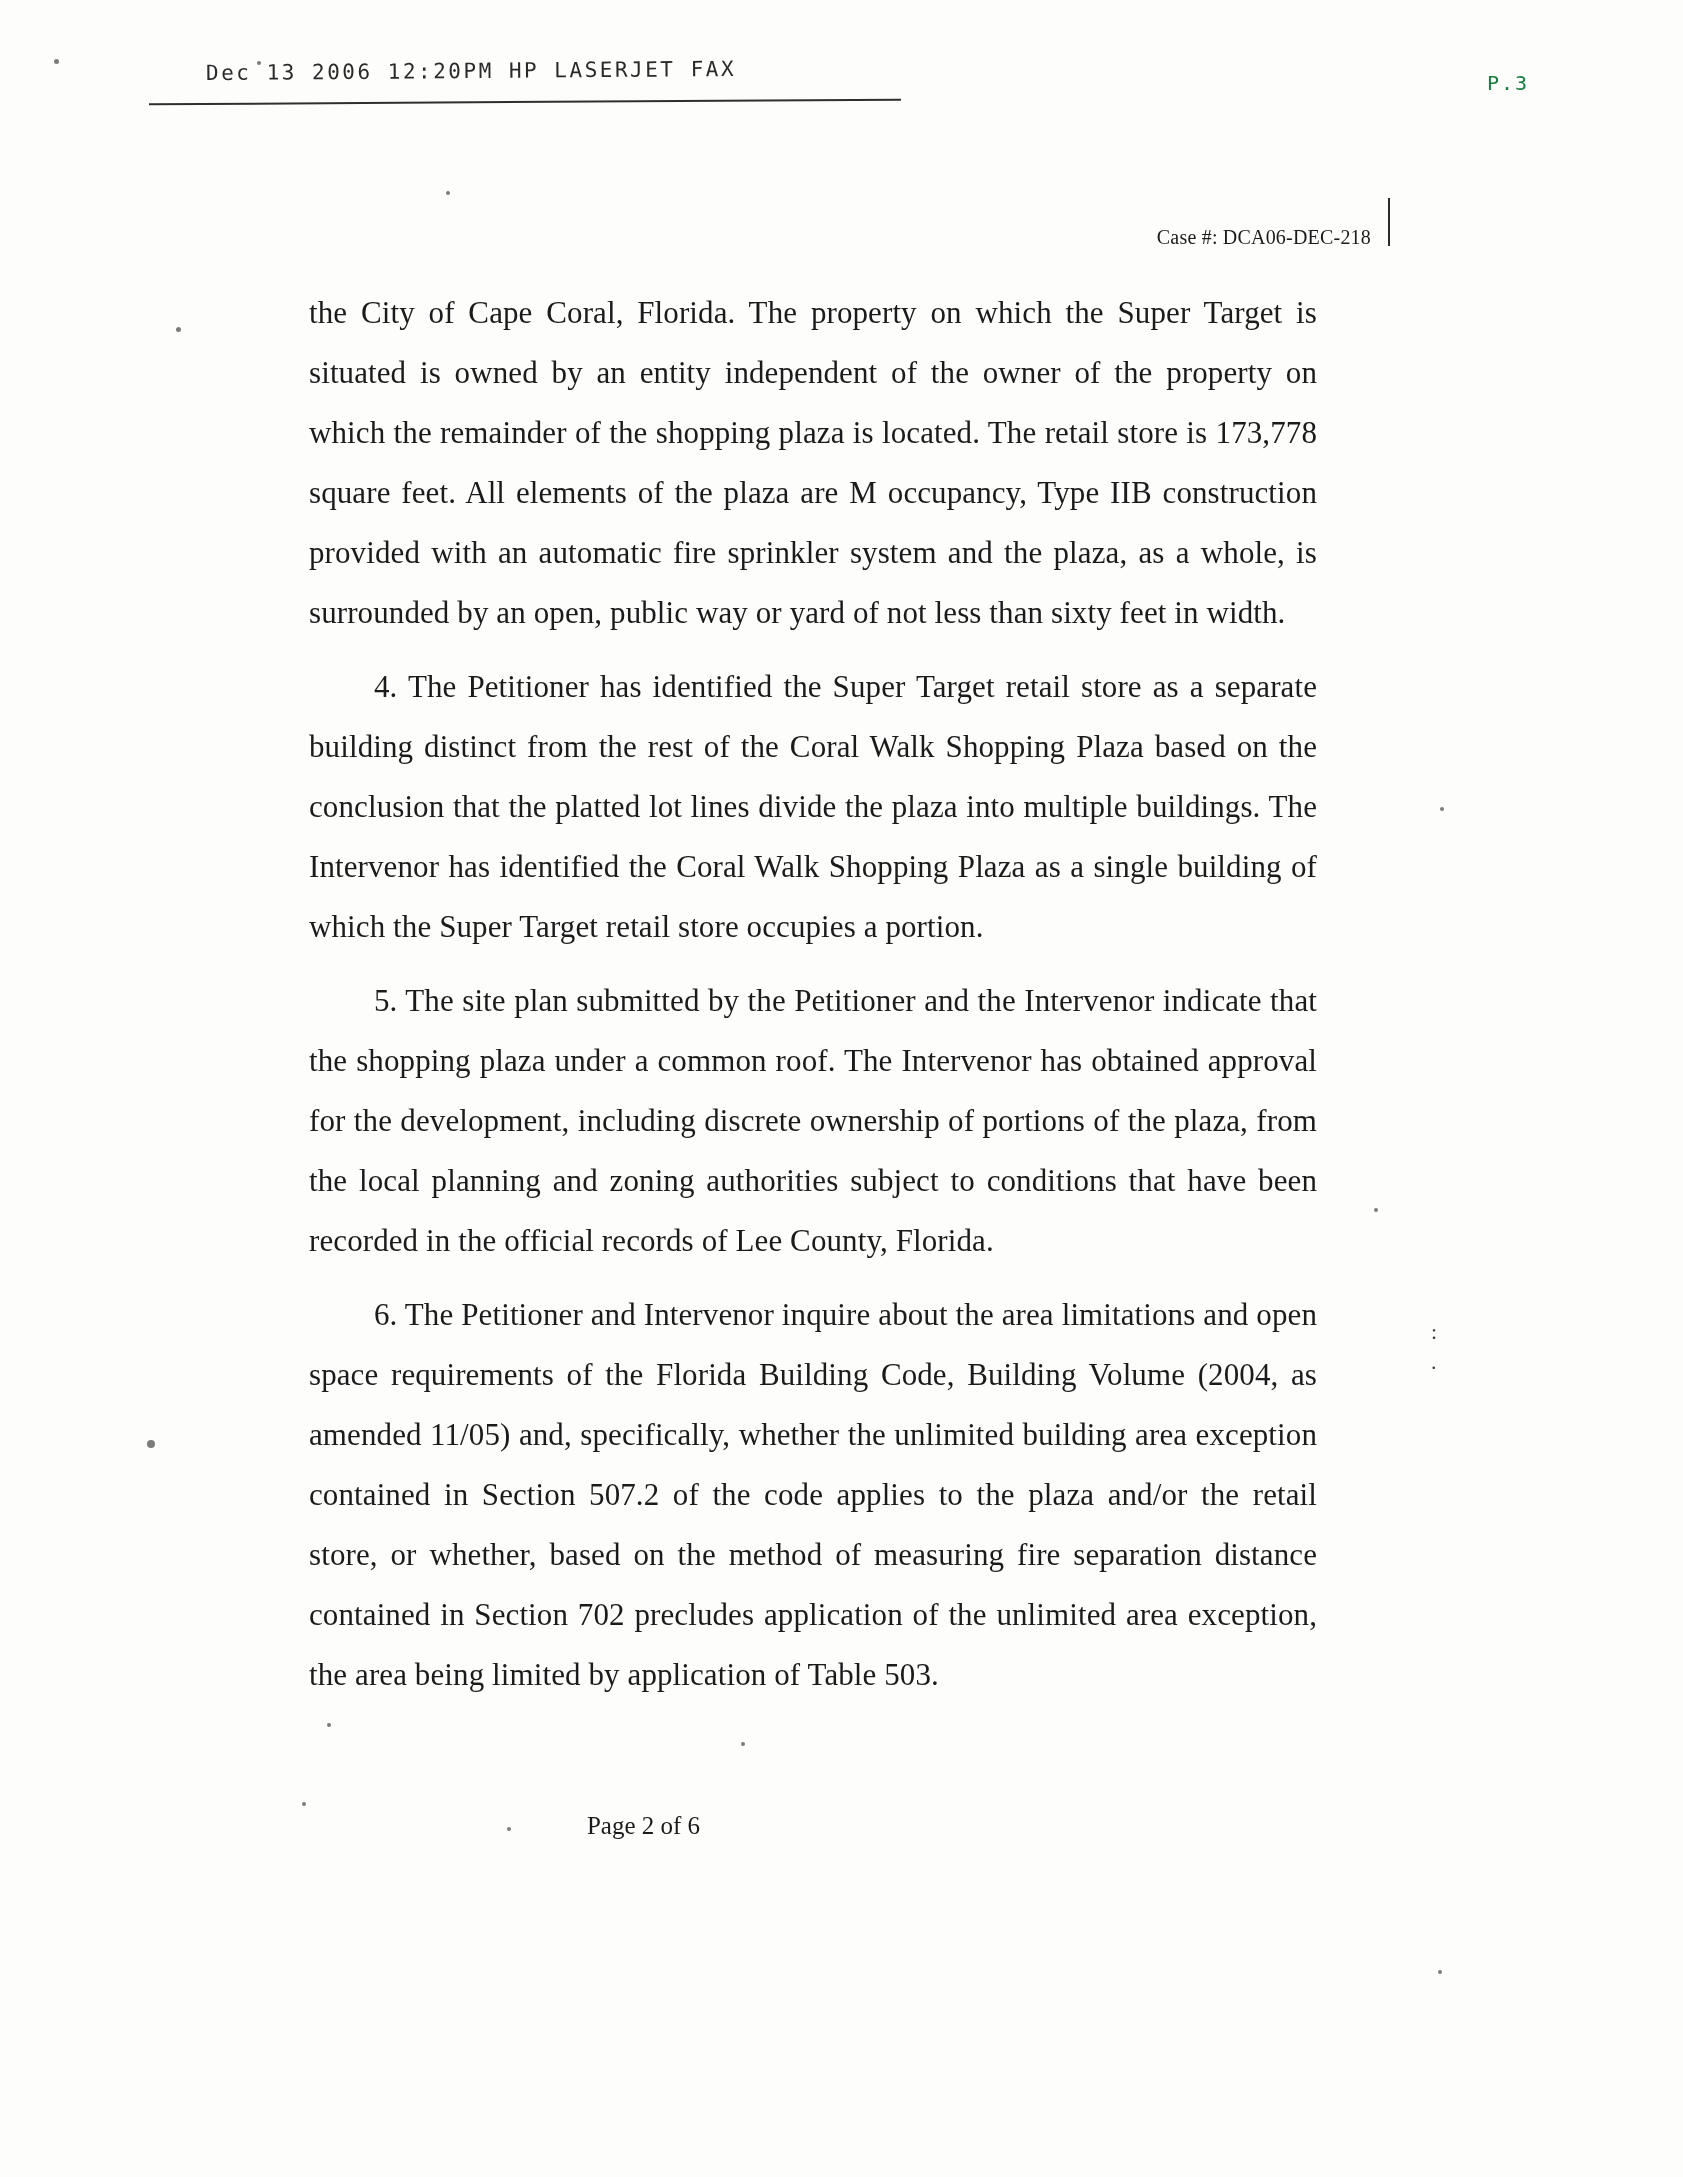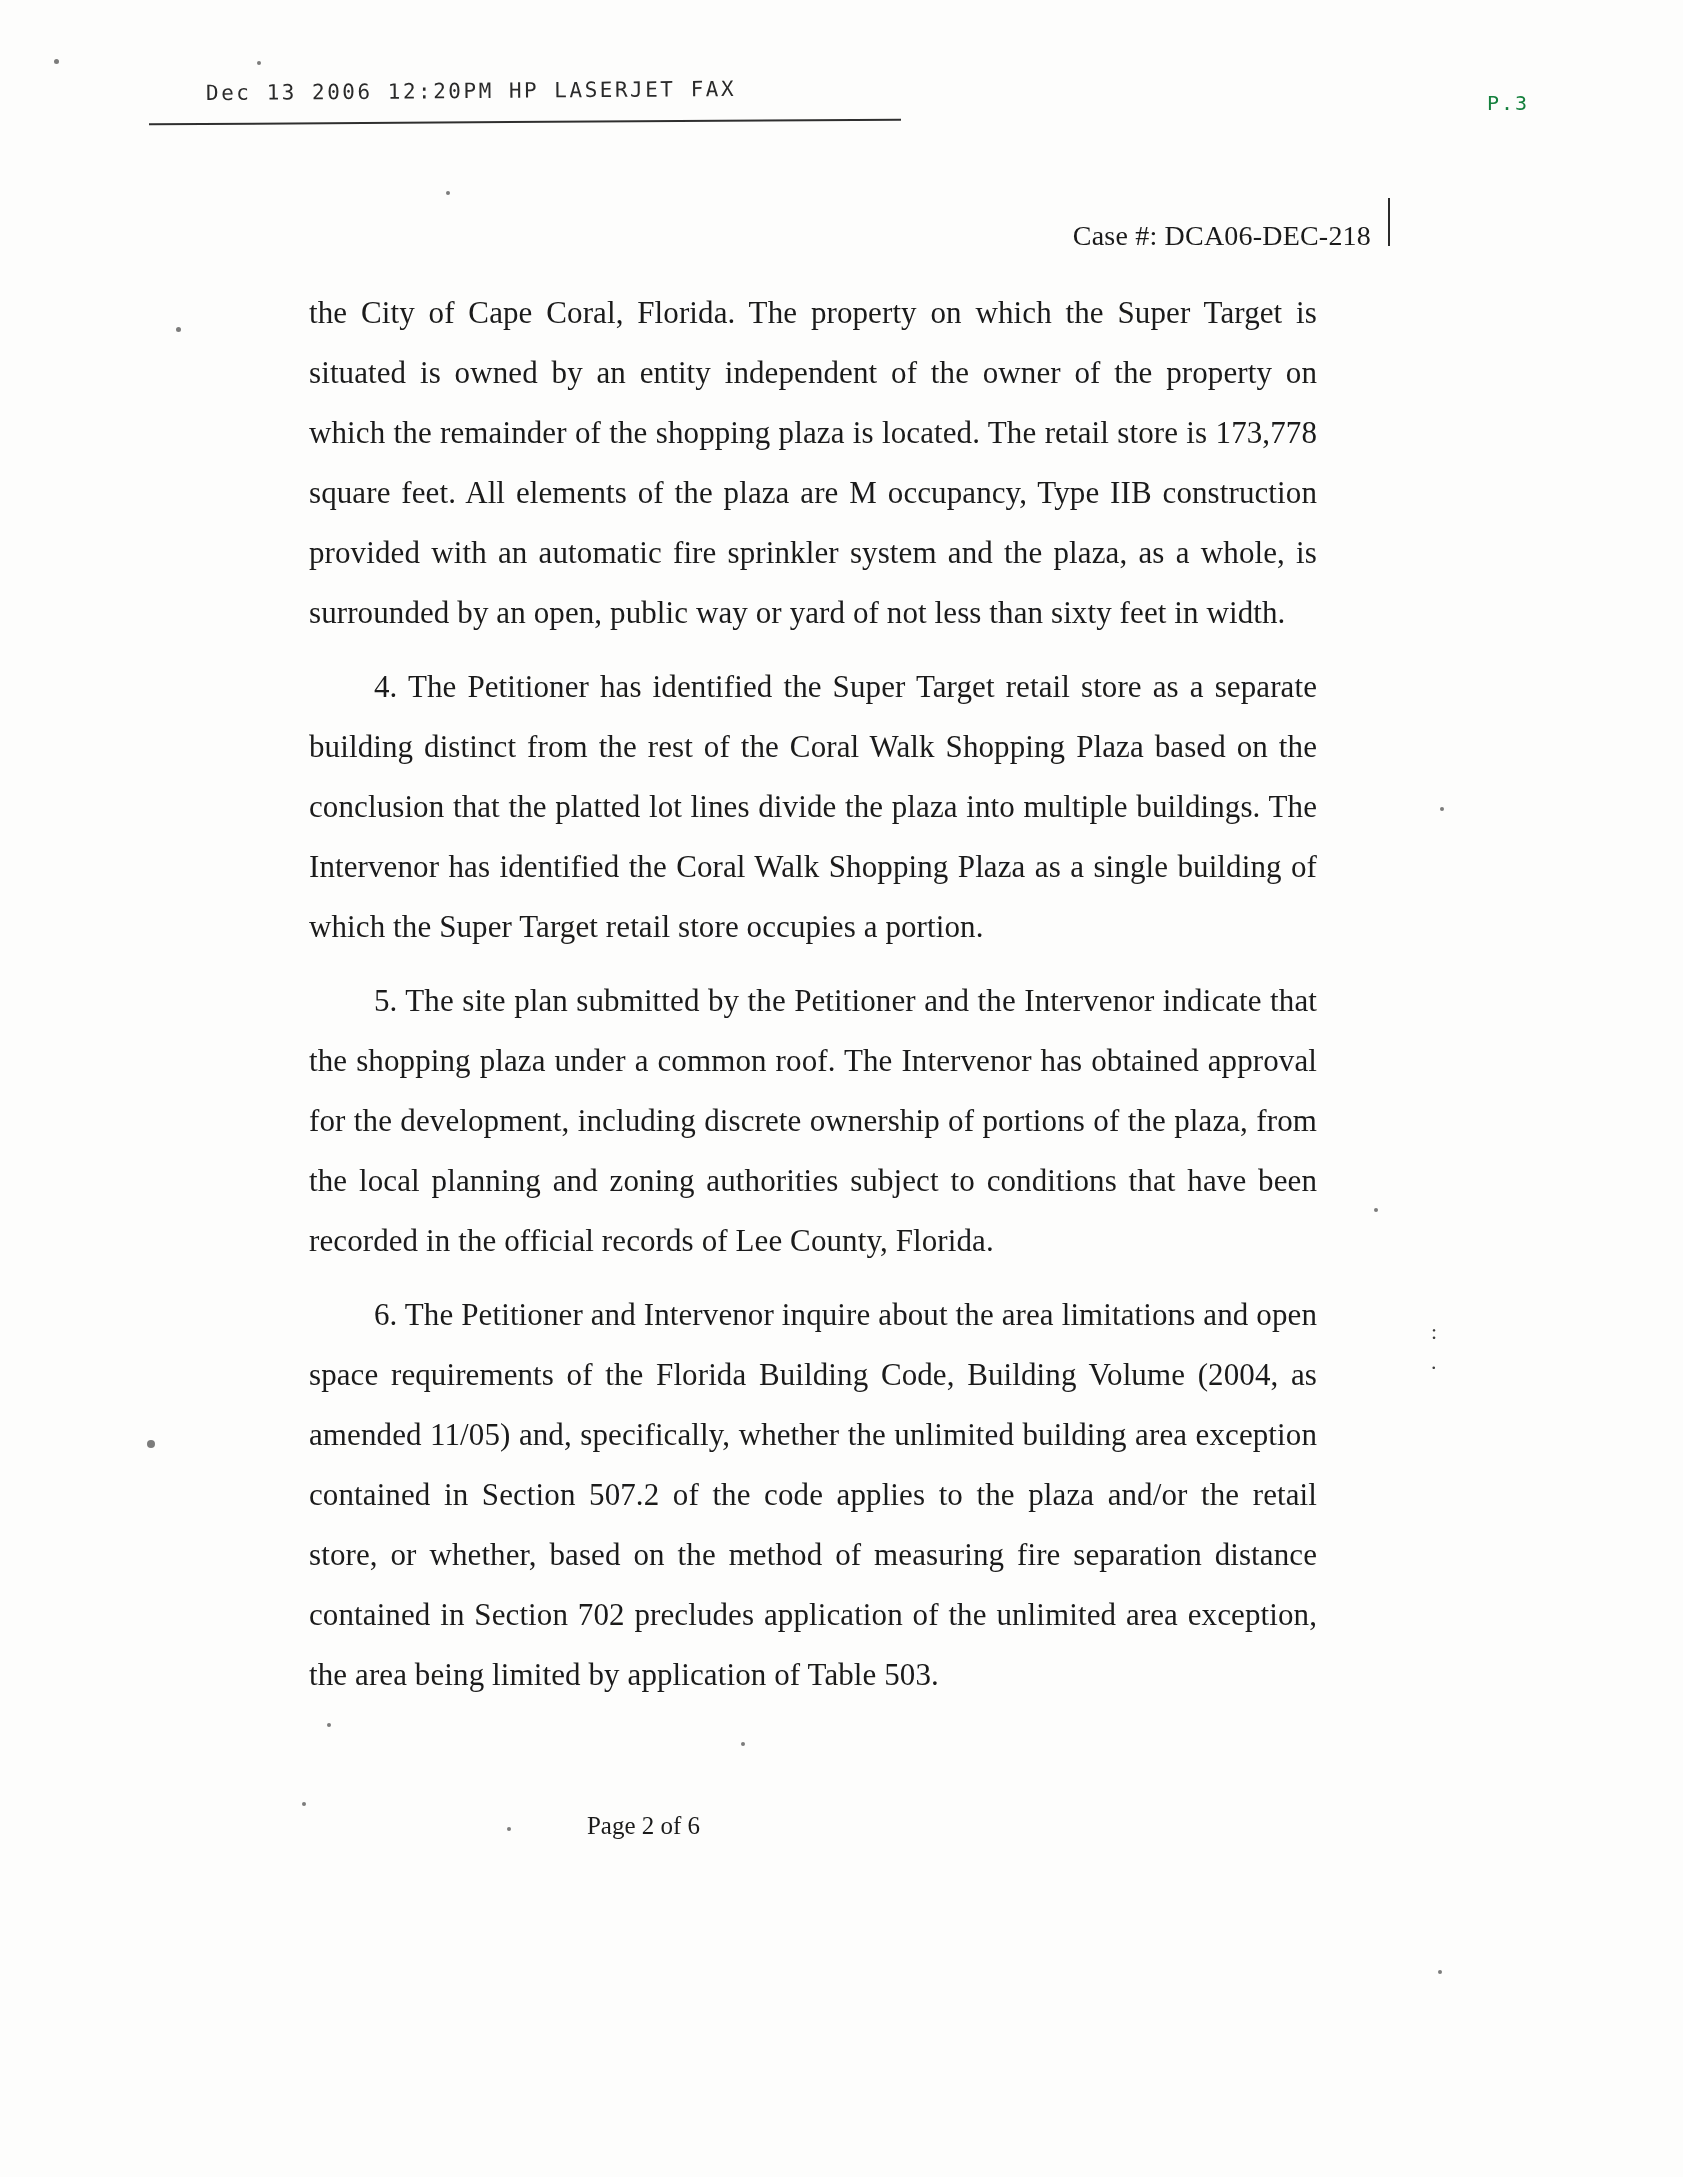--- a/index.html
+++ b/index.html
@@ -18,21 +18,21 @@
 
   .page {
     position: absolute;
     inset: 0;
     background: #fdfdfc;
   }
 
   
   .fax-header {
     position: absolute;
-    top: 79px;
+    top: 59px;
     left: 149px;
     width: 1406px;
     height: 69px;
   }
   .fax-stamp {
     position: absolute;
     top: 0;
     left: 57px;
     font-family: "DejaVu Sans Mono", monospace;
     font-size: 21px;
@@ -56,23 +56,23 @@
     left: 0;
     width: 752px;
     height: 0;
     border-top: 2px solid #2f2f2f;
     transform: rotate(-0.35deg);
   }
 
   
   .case-line {
     position: absolute;
-    top: 220px;
+    top: 226px;
     right: 312px;
-    font-size: 28px;
+    font-size: 20px;
     letter-spacing: 0.2px;
     white-space: nowrap;
   }
   .case-bar {
     position: absolute;
     top: 198px;
     right: 293px;
     width: 2px;
     height: 48px;
     background: #2b2b2b;

